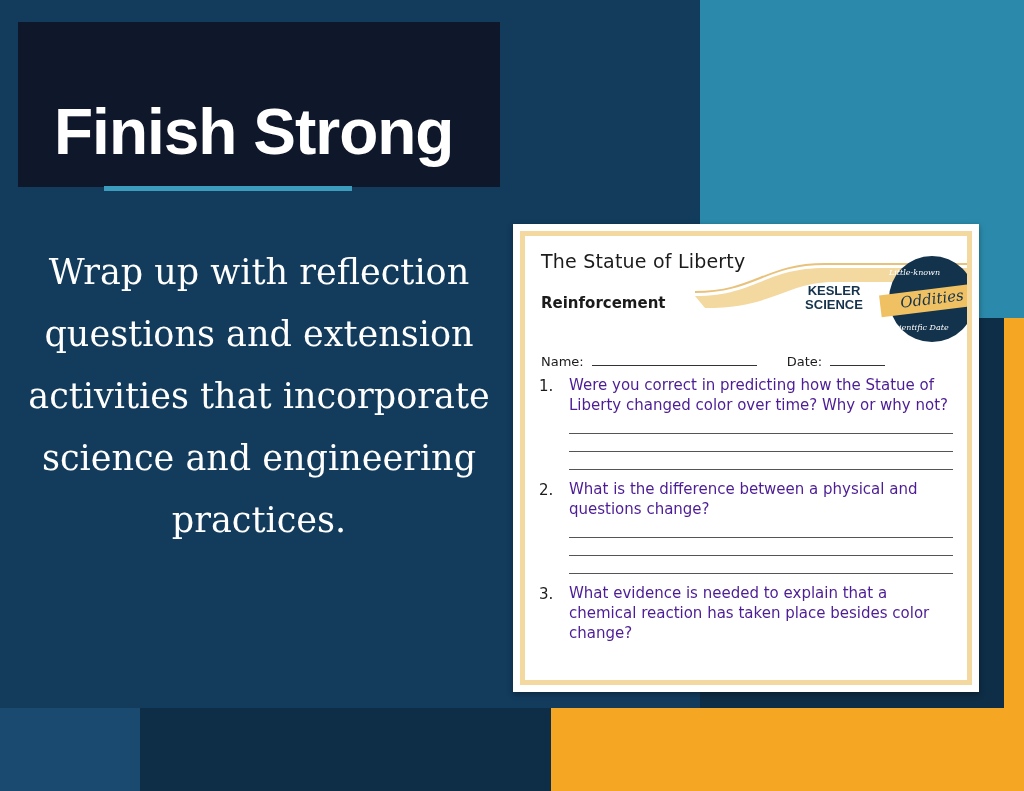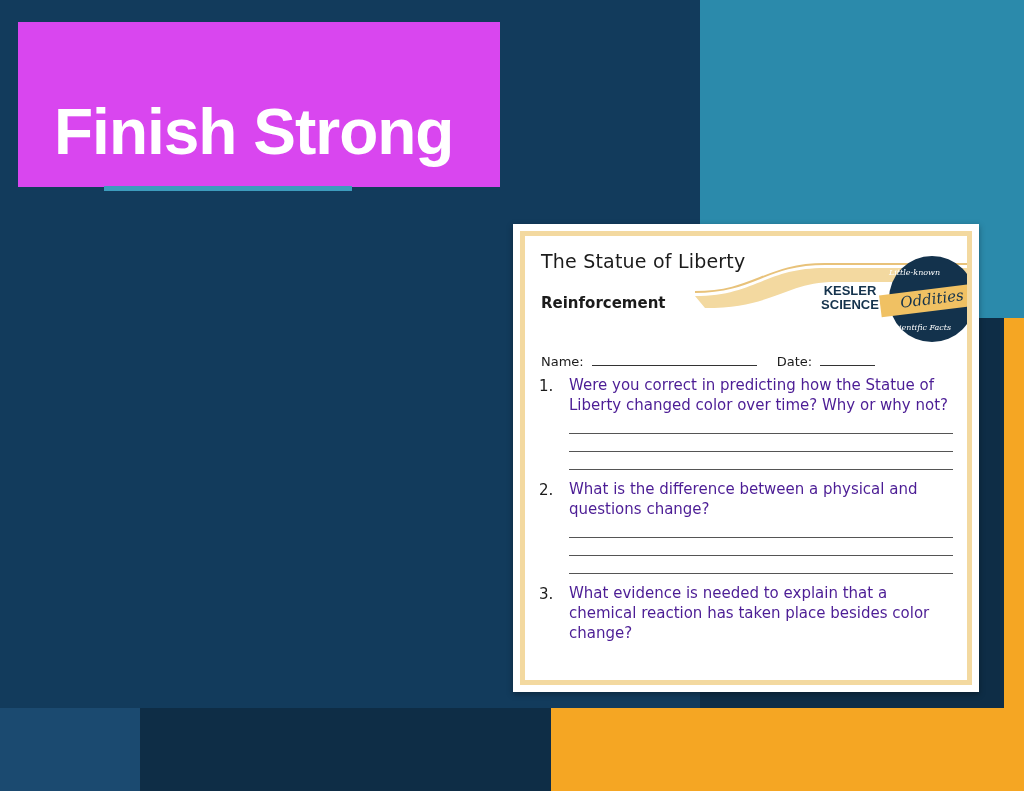--- a/index.html
+++ b/index.html
@@ -57,21 +57,21 @@
     left: 140px; top: 708px;
     width: 411px; height: 83px;
     background: #0e2d46;
   }
 
   
   .title-panel {
     position: absolute;
     left: 18px; top: 22px;
     width: 482px; height: 165px;
-    background: #d946ef;
+    background: #0f172a;
   }
   .title-text {
     position: absolute;
     left: 36px; top: 78px;
     font-size: 64px;
     font-weight: bold;
     color: #ffffff;
     letter-spacing: -1px;
     line-height: 1;
     white-space: nowrap;
@@ -135,21 +135,21 @@
     margin-top: 22px;
   }
   .ws-swoosh {
     position: absolute;
     left: 170px; top: 26px;
     width: 290px; height: 52px;
     overflow: hidden;
   }
   .logo {
     position: absolute;
-    left: 288px; top: 48px;
+    left: 272px; top: 48px;
     width: 74px;
     text-align: center;
     font-family: "Liberation Sans", sans-serif;
     font-weight: bold;
     font-size: 13px;
     line-height: 1.05;
     color: #15334d;
   }
   .seal {
     position: absolute;
@@ -251,20 +251,21 @@
   <div class="bg-orange-right"></div>
   <div class="bg-navy-bottom-left"></div>
   <div class="bg-blue-bottom-mid"></div>
   <div class="bg-orange-bottom"></div>
 
   <div class="title-panel">
     <div class="title-text">Finish Strong</div>
   </div>
   <div class="title-rule"></div>
 
+  <div class="body-text">Wrap up with reflection questions and extension activities that incorporate science and engineering practices.</div>
 
   <div class="worksheet">
     <div class="worksheet-inner">
       <div class="ws-pad">
 
         <div class="ws-swoosh">
           <svg width="290" height="52" viewBox="0 0 290 52">
             <path d="M0 34 C60 34 70 6 130 6 L290 6 L290 20 L140 20 C90 20 80 46 10 46 Z" fill="#f3d9a0"></path>
             <path d="M0 30 C60 30 70 2 130 2 L290 2" stroke="#e8c27a" stroke-width="2" fill="none"></path>
           </svg>
@@ -276,27 +277,27 @@
         <div class="logo">
           <div>KESLER</div>
           <div>SCIENCE</div>
         </div>
 
         <div class="seal">
           <div class="ring"></div>
           <div class="top-arc">Little-known</div>
           <div class="band"></div>
           <div class="bandtext">Oddities</div>
-          <div class="bot-arc">Scientific Facts</div>
+          <div class="bot-arc">Scientific Date</div>
         </div>
 
         <div class="name-row">
           <span>Name:</span>
           <span class="blank" style="width:165px"></span>
-          <span style="margin-left:12px">Date:</span>
+          <span style="margin-left:22px">Date:</span>
           <span class="blank" style="width:55px"></span>
         </div>
 
         <div class="q-list">
 
           <div class="q-item">
             <div class="q-num">1.</div>
             <div class="q-body">
               <div class="q-text">Were you correct in predicting how the Statue of Liberty changed color over time? Why or why not?</div>
               <div class="q-lines">

